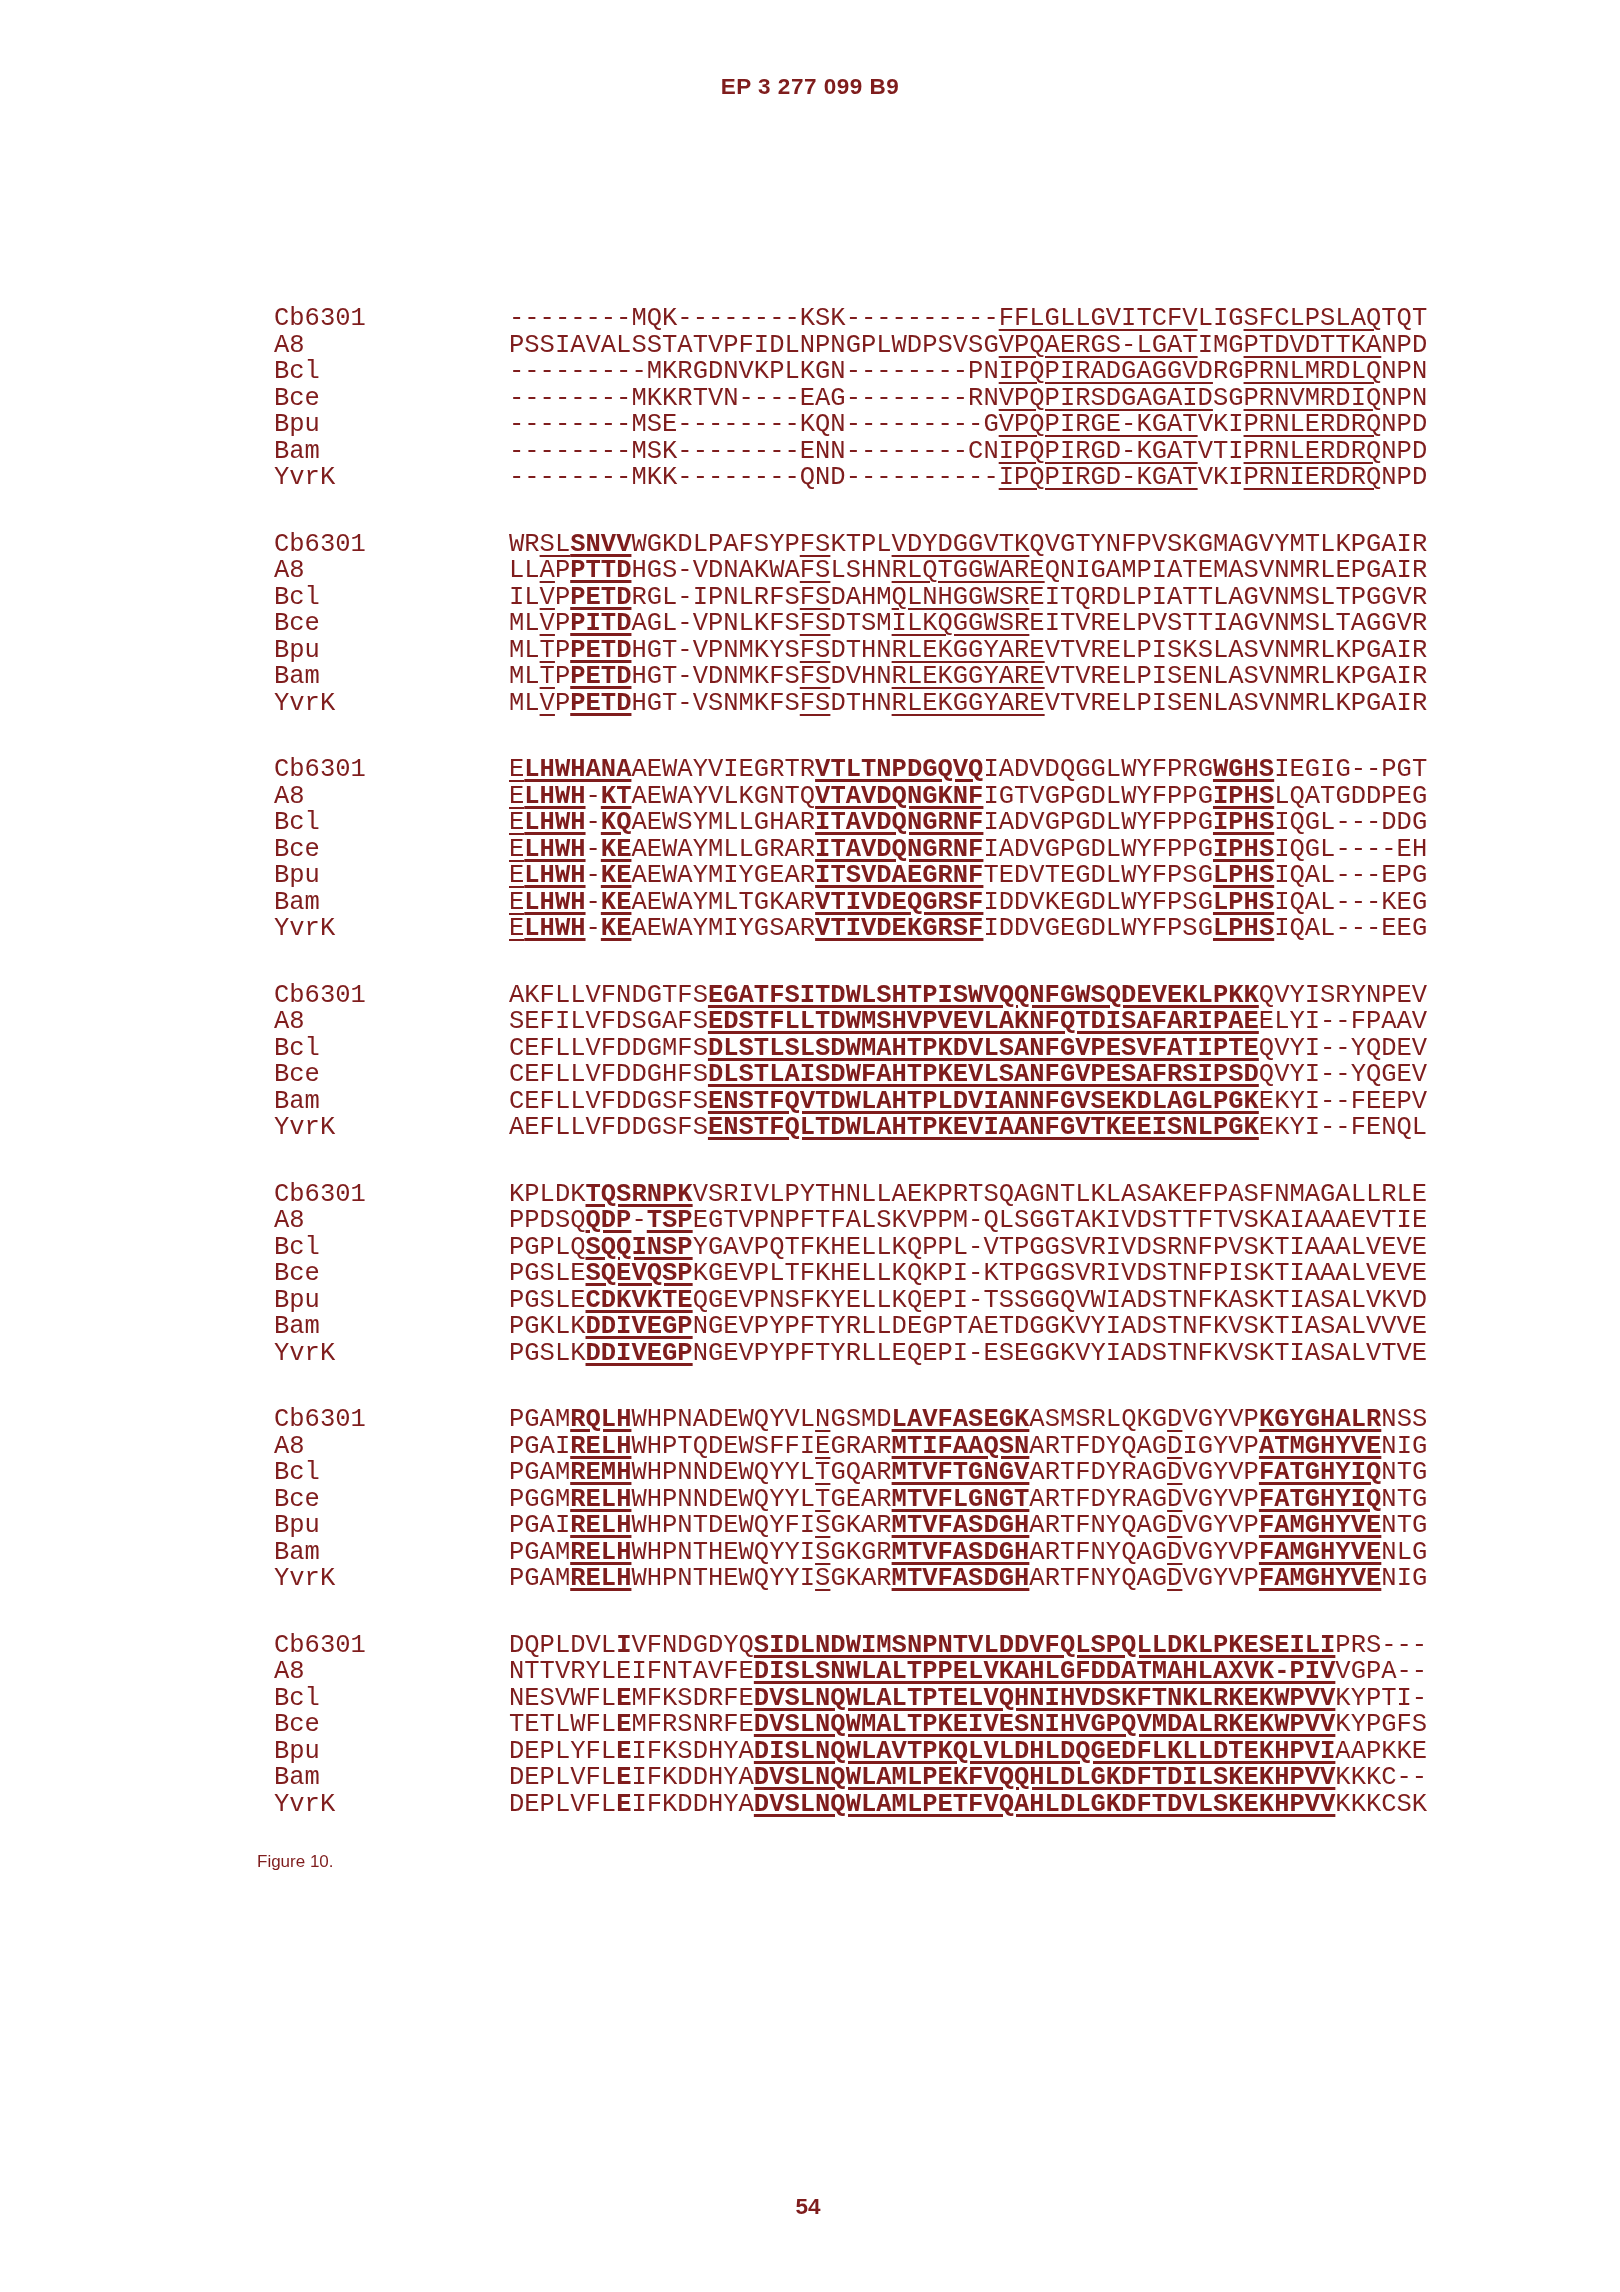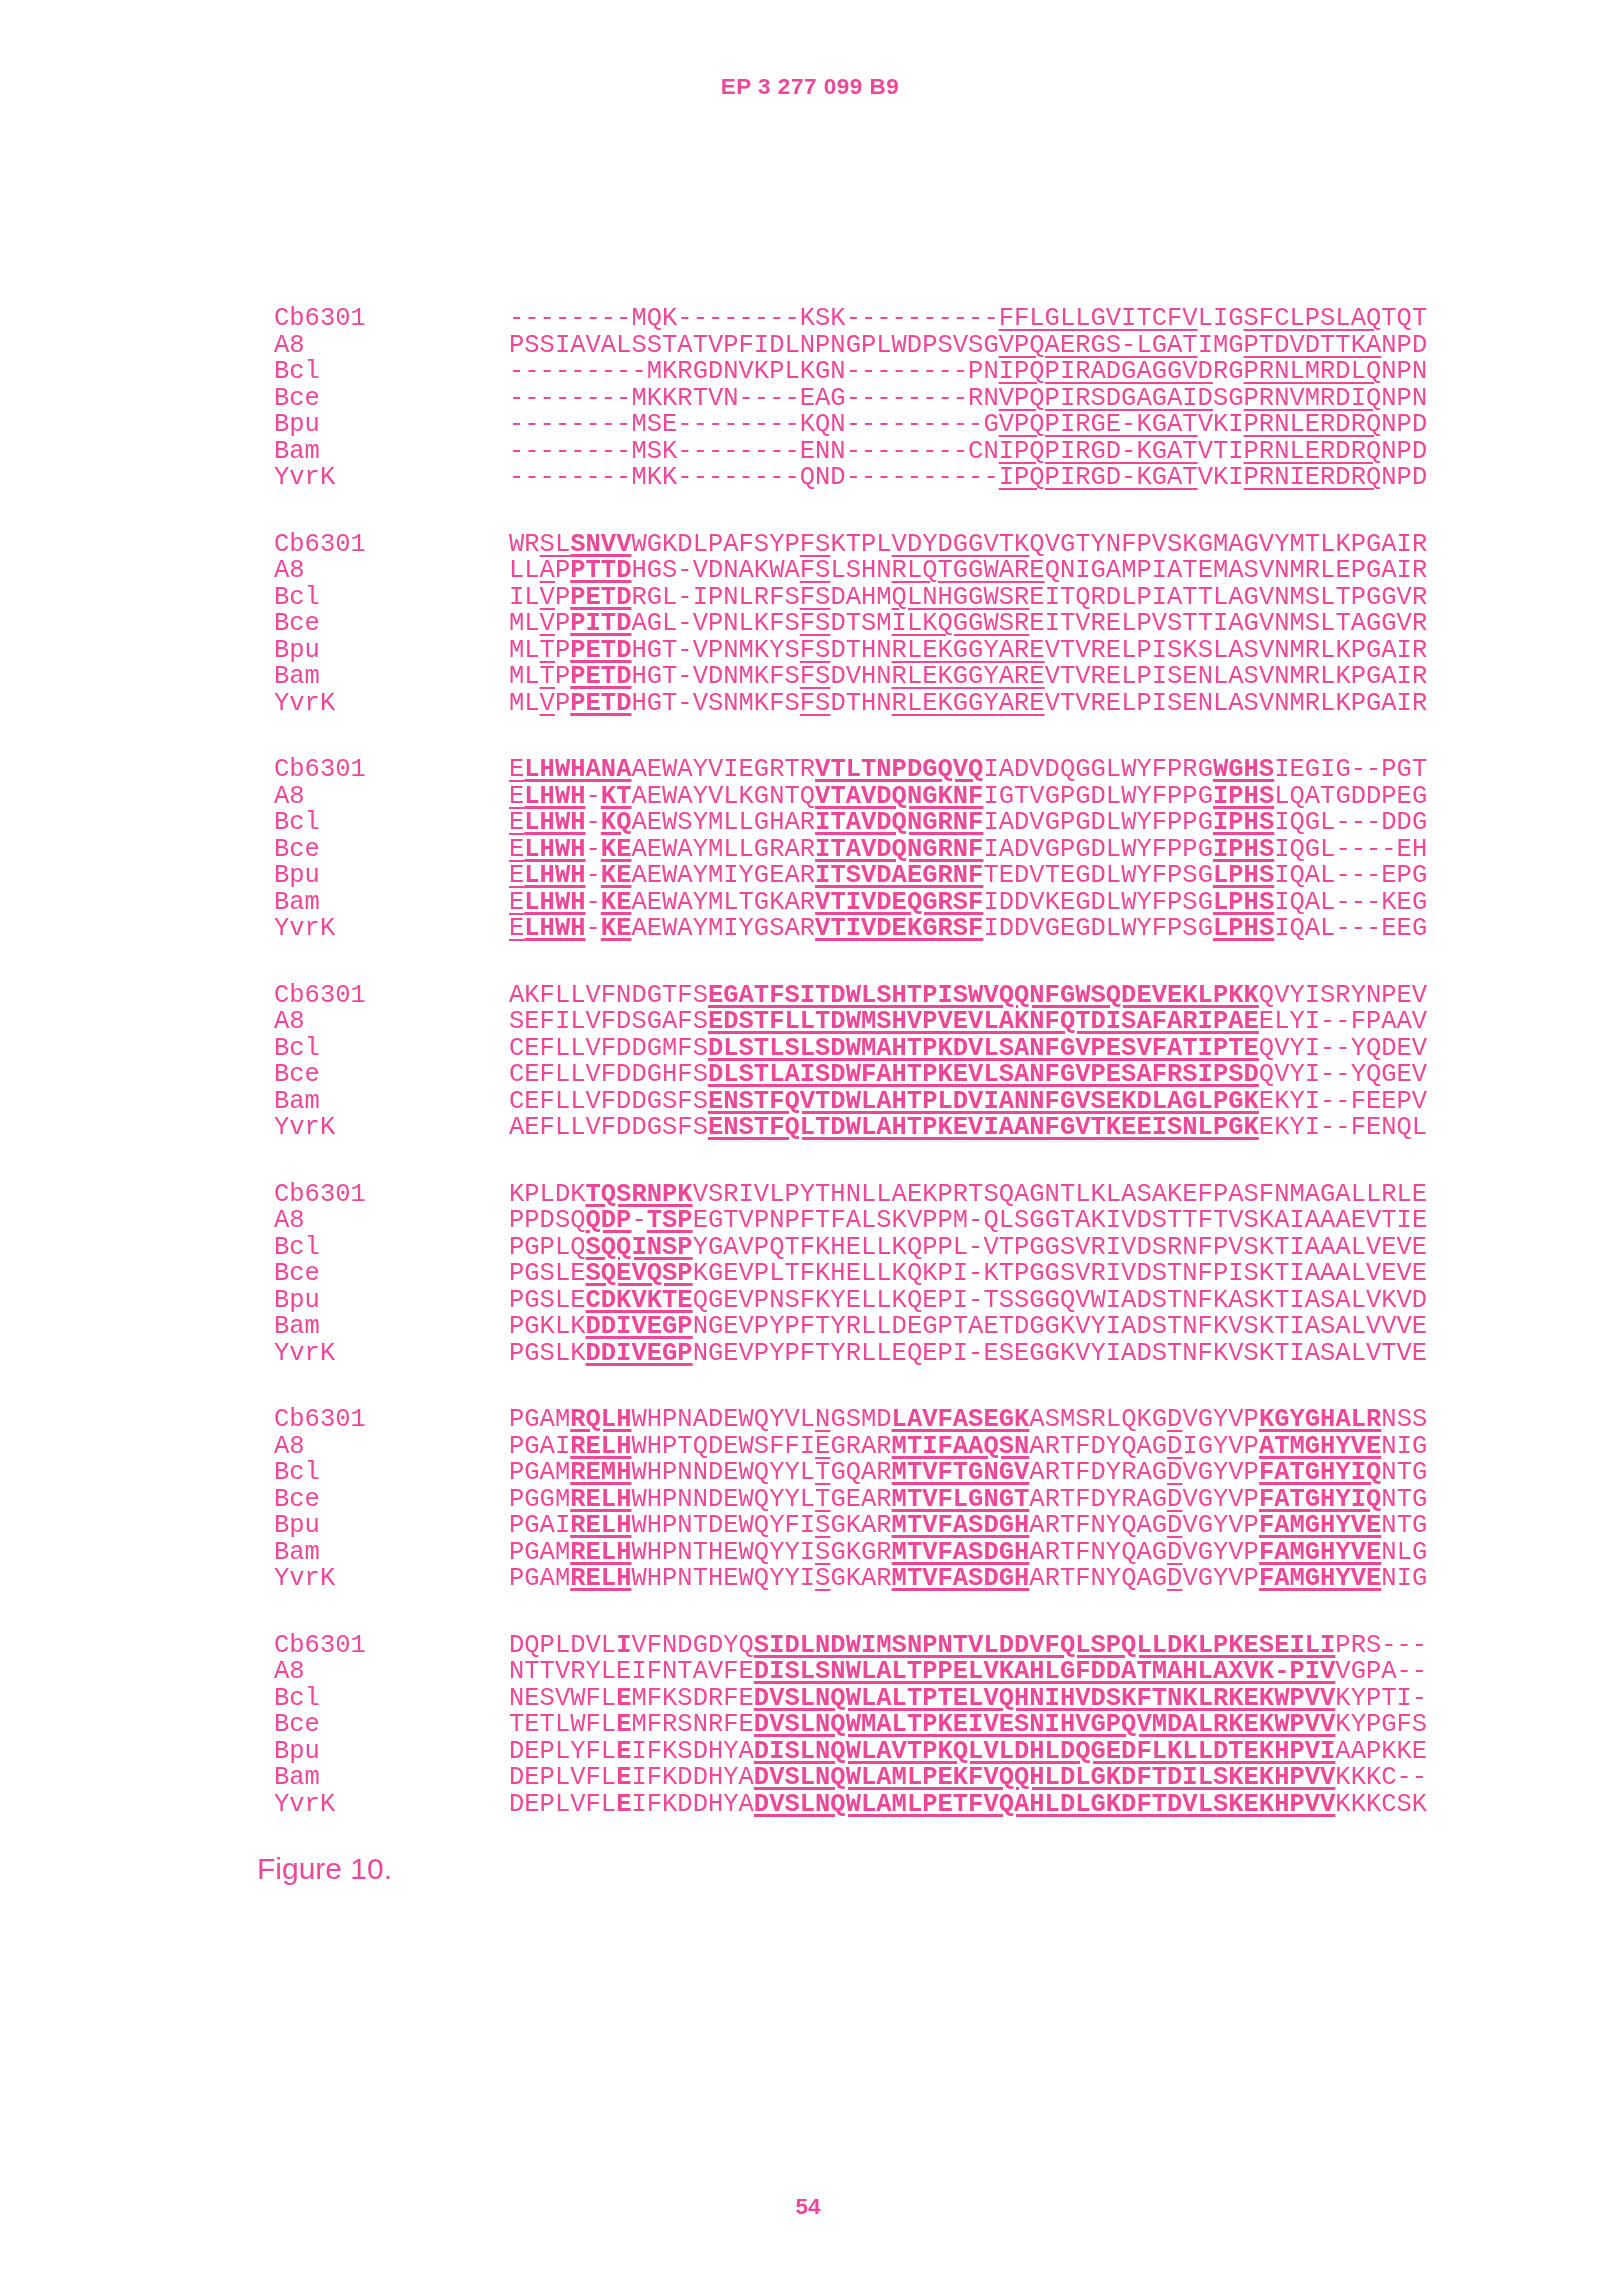--- a/index.html
+++ b/index.html
@@ -1,21 +1,21 @@
 <!DOCTYPE html>
 <html><head>
 <meta charset="utf-8">
 <style>
   html,body { margin:0; padding:0; background:#e8e8e8; }
   .page {
     position:relative;
     width:1620px; height:2293px;
     background:#ffffff;
     font-family:"Liberation Sans", sans-serif;
-    color:#ec4899;
+    color:#7f1d1d;
     overflow:hidden;
   }
   .header {
     position:absolute; top:74px; left:0; right:0;
     text-align:center;
     font-size:22.5px; font-weight:bold;
     letter-spacing:0.5px;
   }
   .alignment {
     position:absolute; left:274px; top:292px;margin-top:14px;
@@ -40,21 +40,21 @@
     text-underline-offset:3.9px;
   }
   .sg-bu {
     font-weight:bold;
     text-decoration:underline;
     text-decoration-thickness:2.9px;
     text-underline-offset:2.9px;
   }
   .figure-caption {
     position:absolute; left:257px; top:1852px;
-    font-size:30px;
+    font-size:17px;
   }
   .page-number {
     position:absolute; top:2194px; left:0; right:4px;
     text-align:center;
     font-size:22.5px; font-weight:bold;
   }
 </style>
 </head>
 <body>
 

